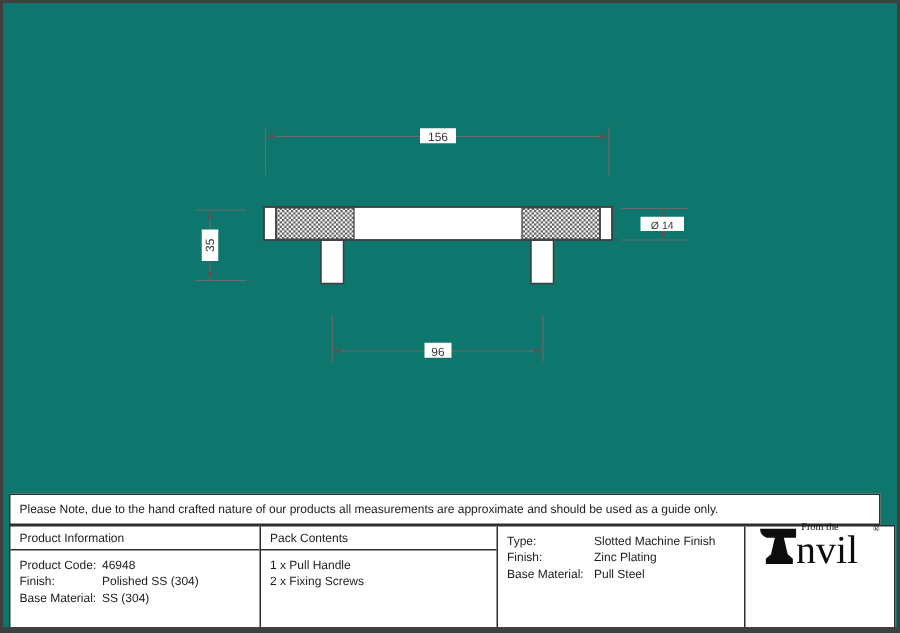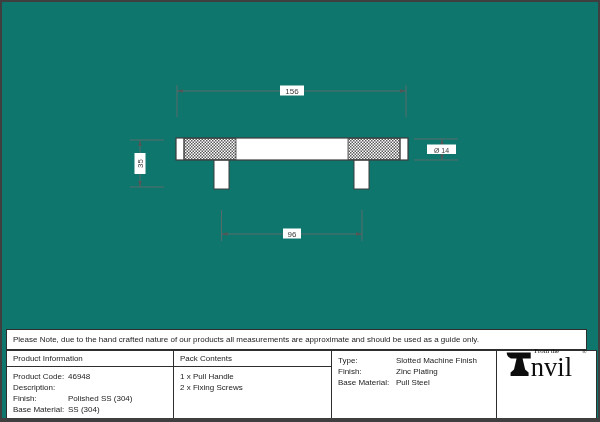--- a/index.html
+++ b/index.html
@@ -119,21 +119,20 @@
   <div class="spec-table">
 
     <div class="col col-product">
       <div class="col-header">Product Information</div>
       <div class="col-body">
         <div class="kv">
           <span class="k">Product Code:</span>
           <span class="v">46948</span>
         </div>
         <div class="kv">
-          <span class="k">Description:</span>
         </div>
         <div class="kv">
           <span class="k">Finish:</span>
           <span class="v">Polished SS (304)</span>
         </div>
         <div class="kv">
           <span class="k">Base Material:</span>
           <span class="v">SS (304)</span>
         </div>
       </div>

